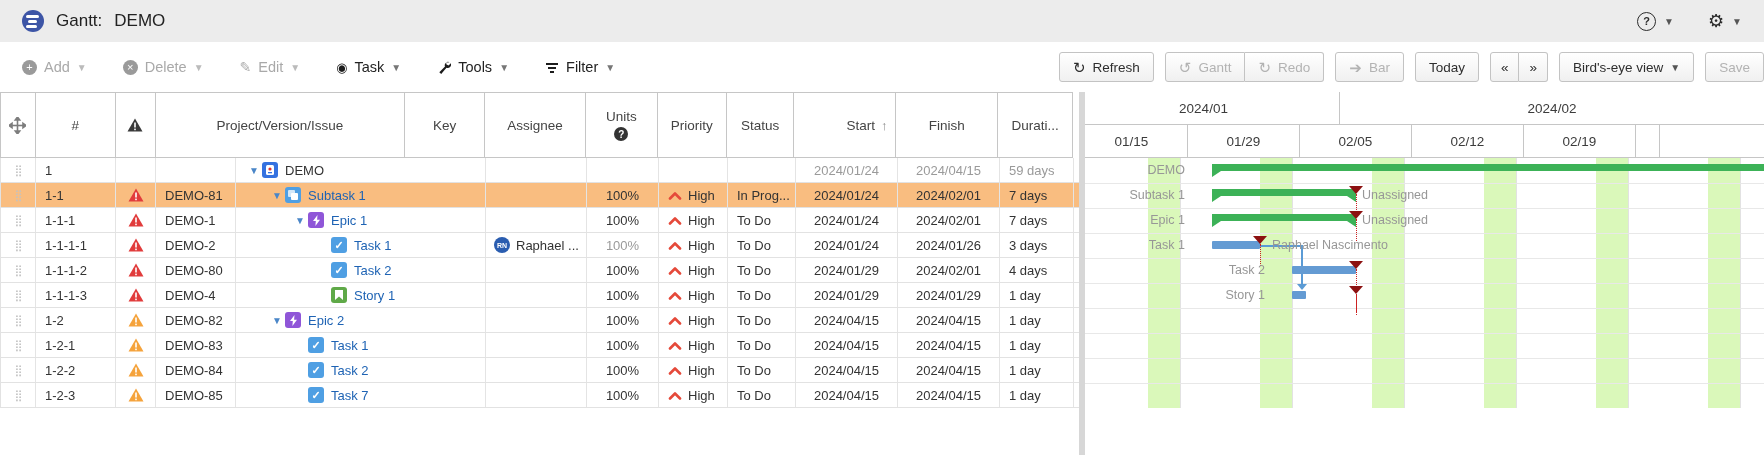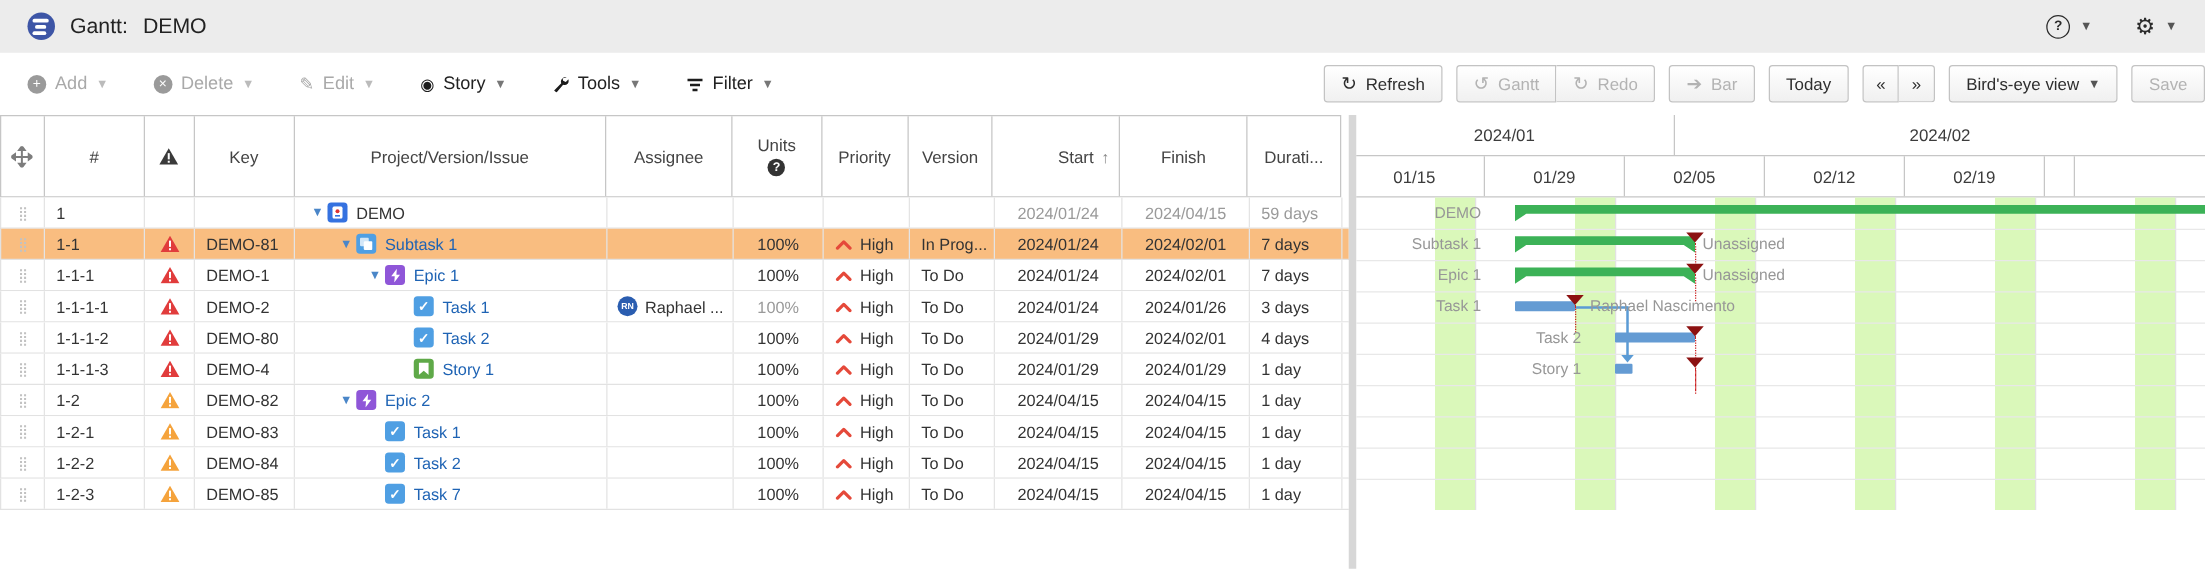--- a/index.html
+++ b/index.html
@@ -123,21 +123,21 @@
           <span>Delete</span>
           <span class="caret">▼</span>
         </span>
         <span class="flatbtn disabled">
           <span style="color:#a9a9a9;font-size:14px;">✎</span>
           <span>Edit</span>
           <span class="caret">▼</span>
         </span>
         <span class="flatbtn">
           <span style="color:#1c1c1c;font-size:13px;">◉</span>
-          <span>Story</span>
+          <span>Task</span>
           <span class="caret">▼</span>
         </span>
         <span class="flatbtn">
           <svg width="14" height="14" viewBox="0 0 14 14">
             <path d="M12.5 2.2a3.4 3.4 0 0 0-4.5 4.4L2.3 12.3l1.9 1.6 5.3-6.1a3.4 3.4 0 0 0 4.3-4.5L11.6 5.5 9.5 4.6l-.4-2 3.4-.4z" fill="#1c1c1c"></path>
           </svg>
           <span>Tools</span>
           <span class="caret">▼</span>
         </span>
         <span class="flatbtn">
@@ -207,38 +207,38 @@
         <div class="th" style="width: 80px;">
           <span>#</span>
         </div>
         <div class="th" style="width: 40px;">
           <svg width="16" height="14" viewBox="0 0 16 14">
             <path d="M8 0.5 15.5 13.5 H0.5 Z" fill="#3a3a3a"></path>
             <rect x="7.2" y="4.5" width="1.6" height="5" fill="#fff"></rect>
             <rect x="7.2" y="10.6" width="1.6" height="1.6" fill="#fff"></rect>
           </svg>
         </div>
+        <div class="th" style="width: 250px;">
+          <span>Project/Version/Issue</span>
+        </div>
         <div class="th" style="width: 80px;">
           <span>Key</span>
-        </div>
-        <div class="th" style="width: 250px;">
-          <span>Project/Version/Issue</span>
         </div>
         <div class="th" style="width: 101px;">
           <span>Assignee</span>
         </div>
         <div class="th" style="width: 72px;">
           <span>Units</span>
           <span class="qbadge">?</span>
         </div>
         <div class="th" style="width: 69px;">
           <span>Priority</span>
         </div>
         <div class="th" style="width: 68px;">
-          <span>Version</span>
+          <span>Status</span>
         </div>
         <div class="th" style="width: 102px; padding-left: 44px;">
           <span>Start<span class="sortarrow">↑</span></span>
         </div>
         <div class="th" style="width: 102px;">
           <span>Finish</span>
         </div>
         <div class="th" style="width: 74px;">
           <span>Durati...</span>
         </div>

